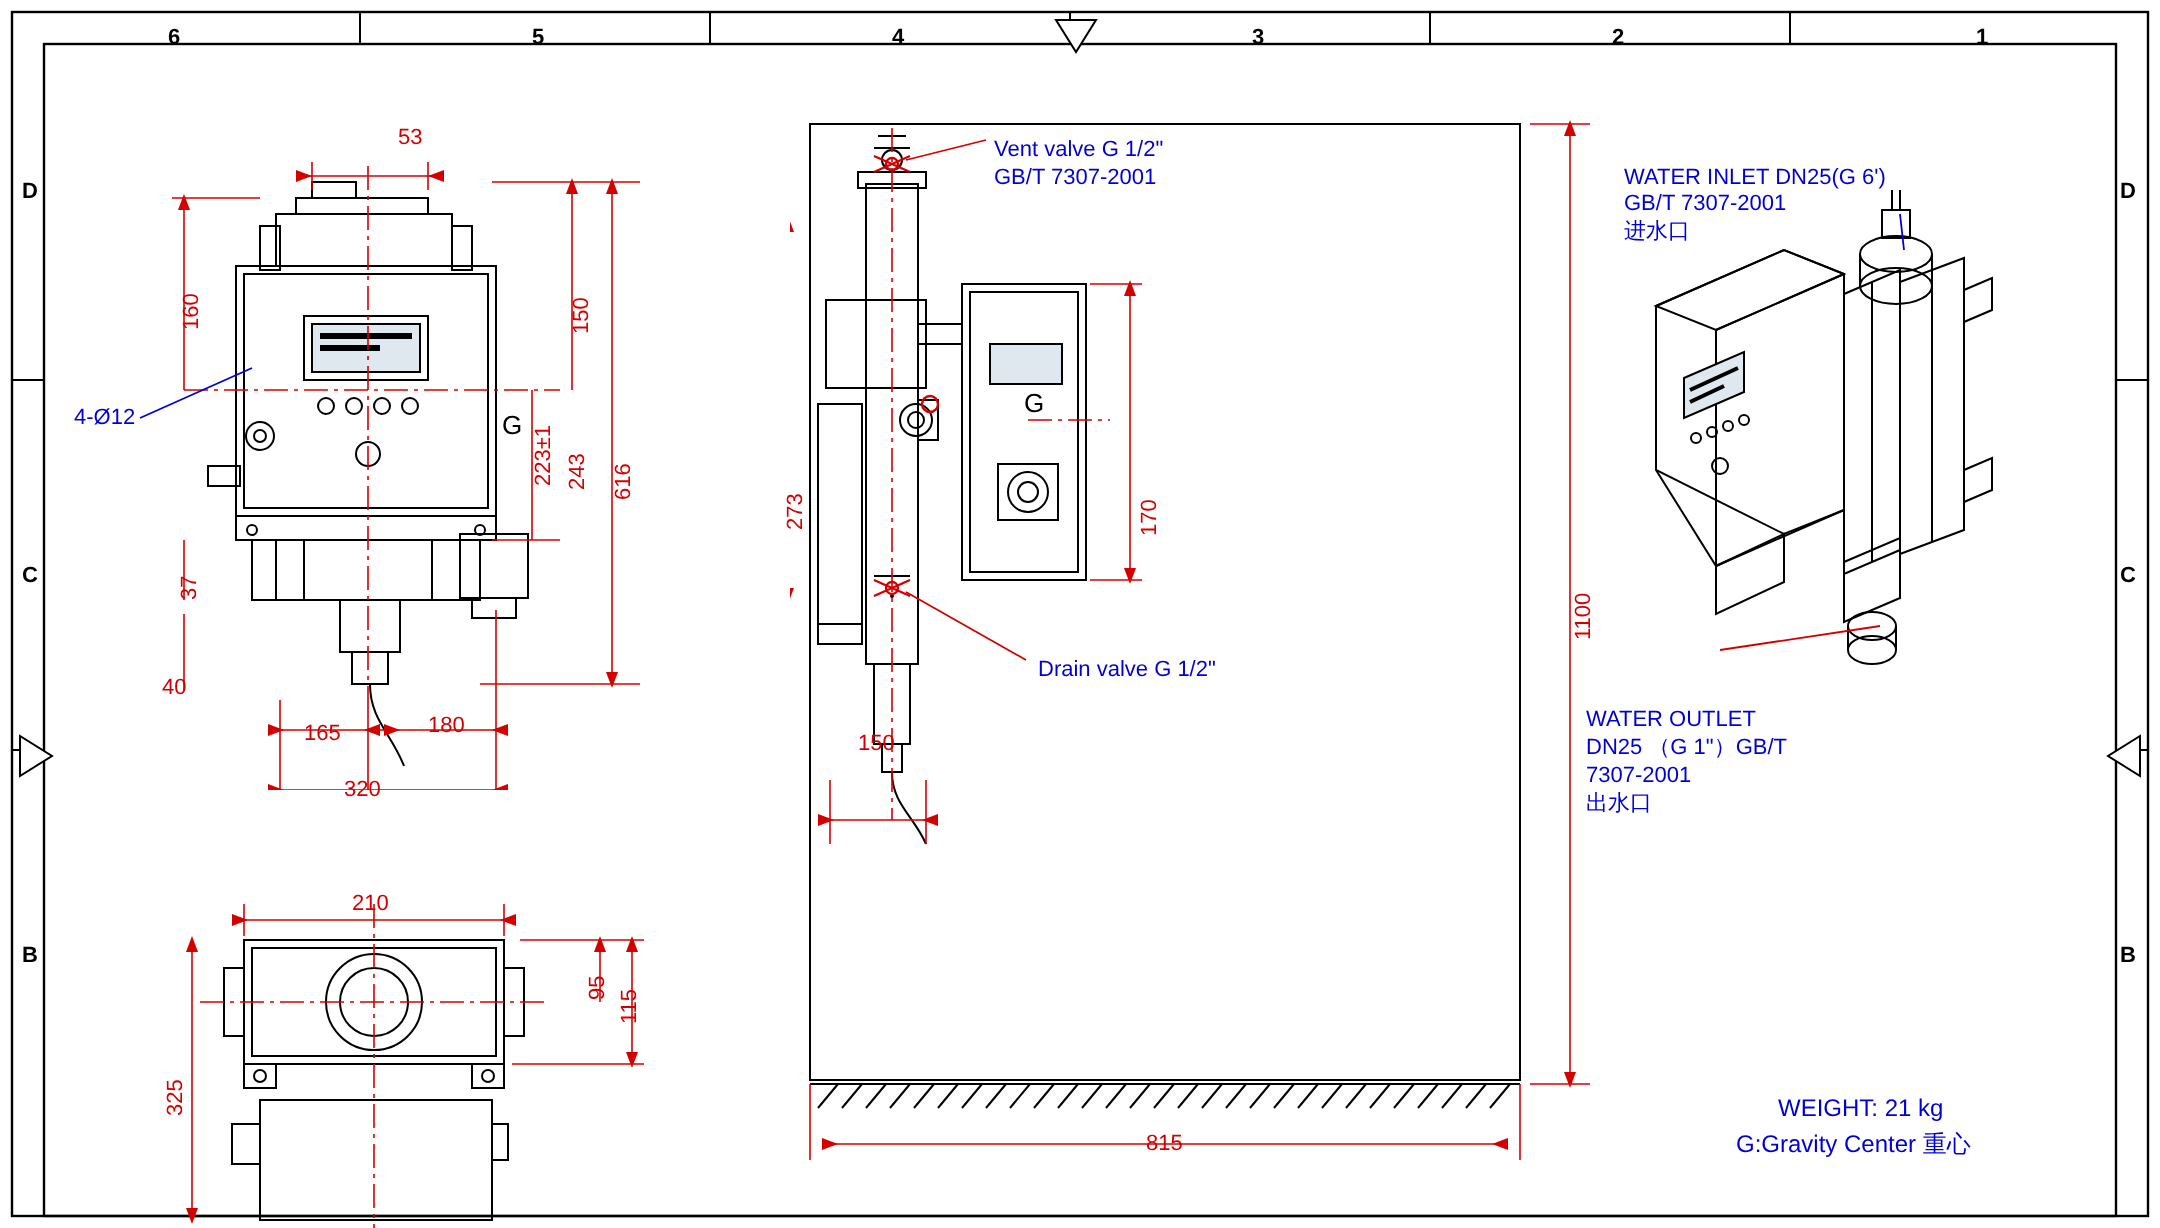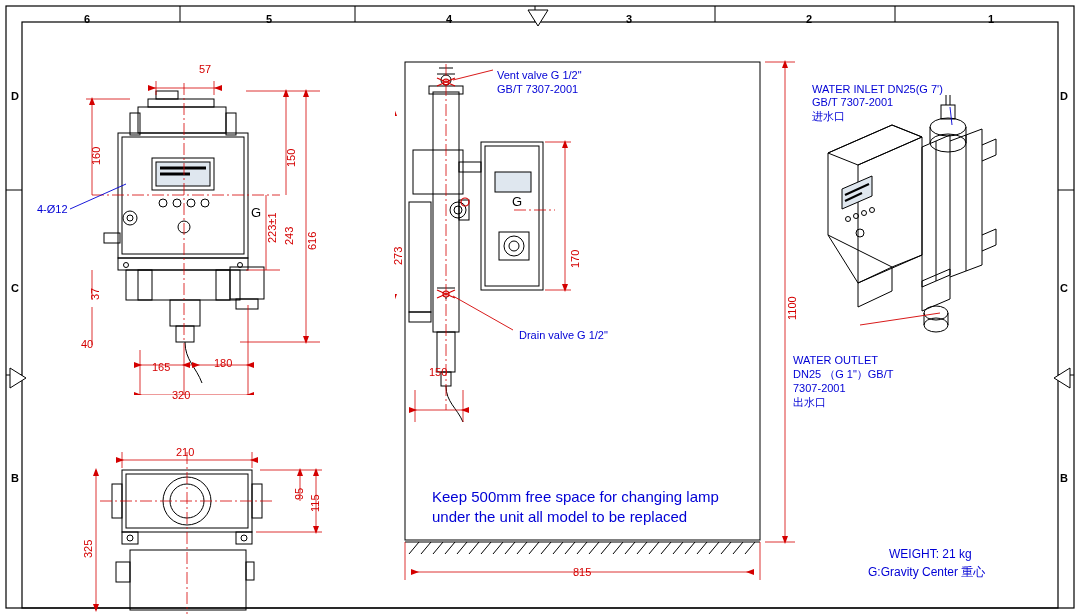--- a/index.html
+++ b/index.html
@@ -144,21 +144,21 @@
       <polygon points="253,42 256,34 259,42"></polygon>
       <polygon points="273,42 276,34 279,42"></polygon>
       <polygon points="273,281 276,289 279,281"></polygon>
     </g>
 
     <g stroke="#0000d5" stroke-width="0.9" fill="none">
       <path d="M40 154 L 96 129"></path>
     </g>
   </svg>
 
-  <div class="dim" style="left:199px;top:63px">57</div>
+  <div class="dim" style="left:199px;top:63px">53</div>
   <div class="dimv" style="left:90px;top:165px">160</div>
   <div class="dimv" style="left:285px;top:167px">150</div>
   <div class="dimv" style="left:266px;top:243px">223±1</div>
   <div class="dimv" style="left:283px;top:245px">243</div>
   <div class="dimv" style="left:306px;top:250px">616</div>
   <div class="dimv" style="left:89px;top:300px">37</div>
   <div class="dim" style="left:81px;top:338px">40</div>
   <div class="dim" style="left:152px;top:361px">165</div>
   <div class="dim" style="left:214px;top:357px">180</div>
   <div class="dim" style="left:172px;top:389px">320</div>
@@ -339,22 +339,20 @@
   <div class="dimv" style="left:569px;top:268px">170</div>
   <div class="dim" style="left:429px;top:366px">150</div>
   <div class="dimv" style="left:786px;top:320px">1100</div>
   <div class="dim" style="left:573px;top:566px">815</div>
 
   <div class="lbl" style="left:497px;top:69px">Vent valve G 1/2"</div>
   <div class="lbl" style="left:497px;top:83px">GB/T 7307-2001</div>
   <div class="lbl" style="left:519px;top:329px">Drain valve G 1/2"</div>
   <div class="lbl-blk" style="left:512px;top:196px;font-size:13px">G</div>
 
-  <div class="note" style="left:432px;top:487px">Keep 500mm free space for changing lamp</div>
-  <div class="note" style="left:432px;top:507px">under the unit all model to be replaced</div>
 
   <svg class="abs" style="left:800px;top:85px" width="230" height="270">
     <g stroke="#000" fill="none" stroke-width="1">
 
       <polygon points="28,68 92,40 122,52 122,170 92,182 28,150"></polygon>
       <polygon points="28,68 92,40 122,52 58,80"></polygon>
       <polyline points="58,80 58,198 28,150"></polyline>
       <polyline points="58,198 122,170"></polyline>
       <line x1="58" y1="80" x2="122" y2="52"></line>
 
@@ -391,21 +389,21 @@
     </g>
 
     <g stroke="#0000d5" stroke-width="0.9" fill="none">
       <path d="M150 22 L 152 40"></path>
     </g>
     <g stroke="#d40000" stroke-width="0.9" fill="none">
       <path d="M60 240 L 140 228"></path>
     </g>
   </svg>
 
-  <div class="wnote" style="left:812px;top:83px">WATER INLET DN25(G 7')</div>
+  <div class="wnote" style="left:812px;top:83px">WATER INLET DN25(G 6')</div>
   <div class="wnote" style="left:812px;top:96px">GB/T 7307-2001</div>
   <div class="wnote" style="left:812px;top:110px">进水口</div>
 
   <div class="wnote" style="left:793px;top:354px">WATER OUTLET</div>
   <div class="wnote" style="left:793px;top:368px">DN25 （G 1"）GB/T</div>
   <div class="wnote" style="left:793px;top:382px">7307-2001</div>
   <div class="wnote" style="left:793px;top:396px">出水口</div>
 
   <div class="wnote" style="left:889px;top:548px;font-size:12px">WEIGHT: 21 kg</div>
   <div class="wnote" style="left:868px;top:566px;font-size:12px">G:Gravity Center 重心</div>

